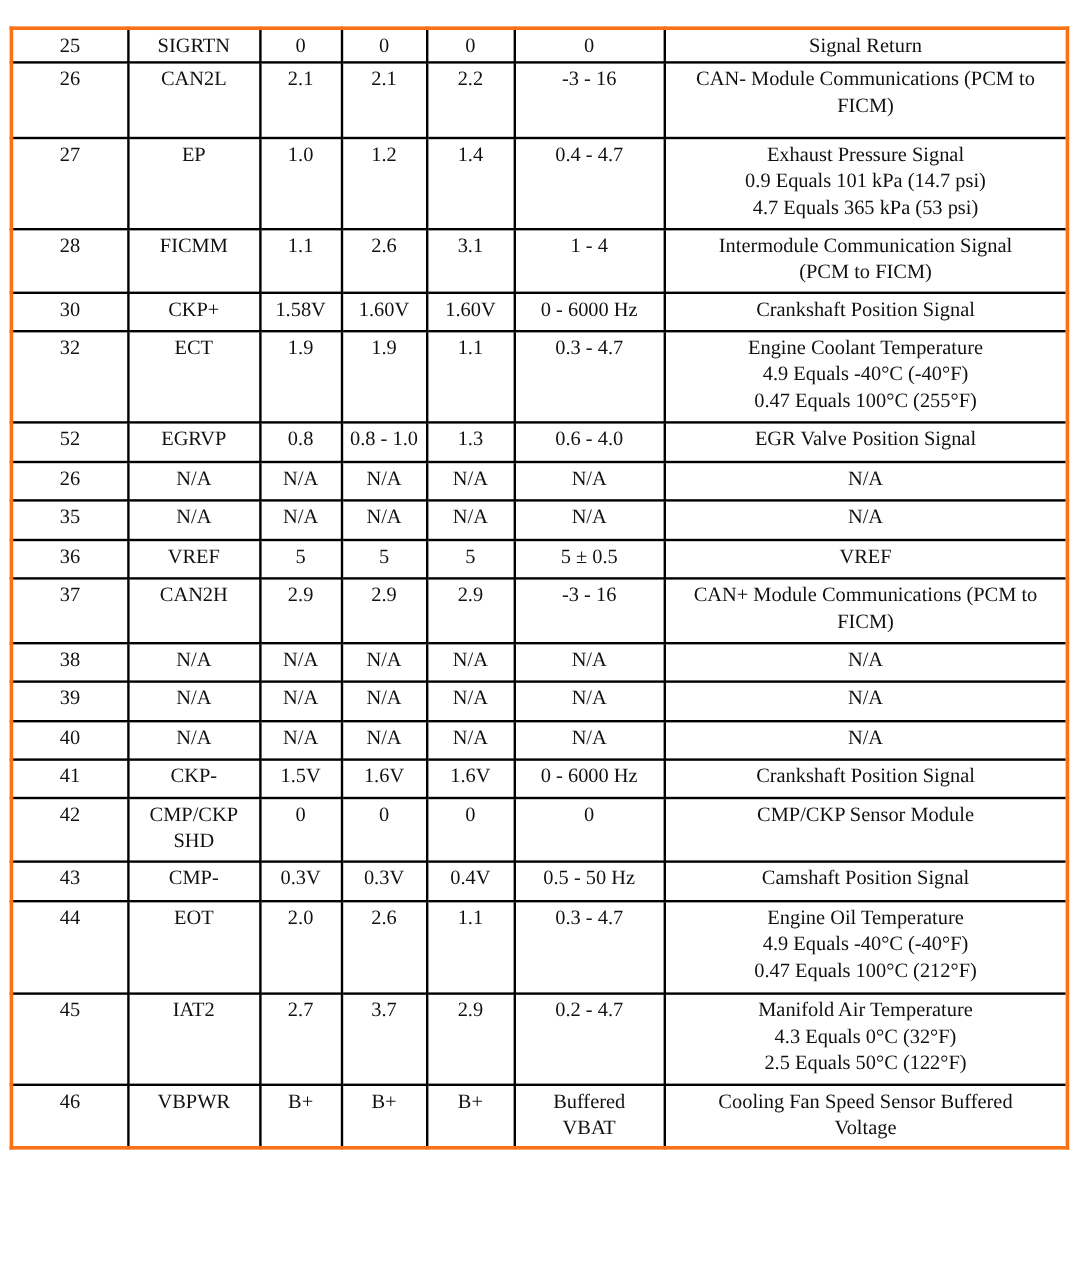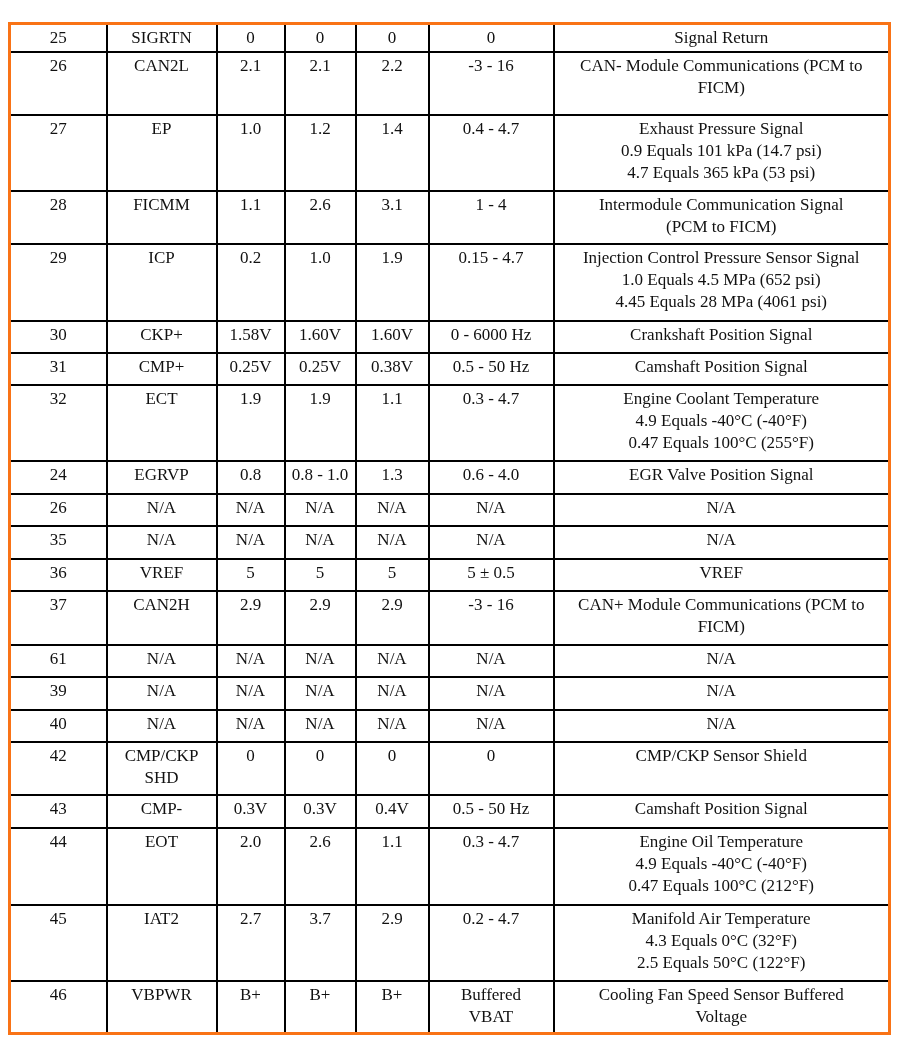--- a/index.html
+++ b/index.html
@@ -85,62 +85,42 @@
         <tr style="height: 53px;">
           <td class="td-center">28</td>
           <td class="td-center">FICMM</td>
           <td class="td-center">1.1</td>
           <td class="td-center">2.6</td>
           <td class="td-center">3.1</td>
           <td class="td-center">1 - 4</td>
           <td class="td-desc">Intermodule Communication Signal
 (PCM to FICM)</td>
         </tr>
-        <tr style="height: 77px;">
-          <td class="td-center">29</td>
-          <td class="td-center">ICP</td>
-          <td class="td-center">0.2</td>
-          <td class="td-center">1.0</td>
-          <td class="td-center">1.9</td>
-          <td class="td-center">0.15 - 4.7</td>
-          <td class="td-desc">Injection Control Pressure Sensor Signal
-1.0 Equals 4.5 MPa (652 psi)
-4.45 Equals 28 MPa (4061 psi)</td>
-        </tr>
         <tr style="height: 32px;">
           <td class="td-center">30</td>
           <td class="td-center">CKP+</td>
           <td class="td-center">1.58V</td>
           <td class="td-center">1.60V</td>
           <td class="td-center">1.60V</td>
           <td class="td-center">0 - 6000 Hz</td>
           <td class="td-desc">Crankshaft Position Signal</td>
-        </tr>
-        <tr style="height: 32px;">
-          <td class="td-center">31</td>
-          <td class="td-center">CMP+</td>
-          <td class="td-center">0.25V</td>
-          <td class="td-center">0.25V</td>
-          <td class="td-center">0.38V</td>
-          <td class="td-center">0.5 - 50 Hz</td>
-          <td class="td-desc">Camshaft Position Signal</td>
         </tr>
         <tr style="height: 76px;">
           <td class="td-center">32</td>
           <td class="td-center">ECT</td>
           <td class="td-center">1.9</td>
           <td class="td-center">1.9</td>
           <td class="td-center">1.1</td>
           <td class="td-center">0.3 - 4.7</td>
           <td class="td-desc">Engine Coolant Temperature
 4.9 Equals -40°C (-40°F)
 0.47 Equals 100°C (255°F)</td>
         </tr>
         <tr style="height: 33px;">
-          <td class="td-center">24</td>
+          <td class="td-center">52</td>
           <td class="td-center">EGRVP</td>
           <td class="td-center">0.8</td>
           <td class="td-center">0.8 - 1.0</td>
           <td class="td-center">1.3</td>
           <td class="td-center">0.6 - 4.0</td>
           <td class="td-desc">EGR Valve Position Signal</td>
         </tr>
         <tr style="height: 32px;">
           <td class="td-center">26</td>
           <td class="td-center">N/A</td>
@@ -172,21 +152,21 @@
           <td class="td-center">37</td>
           <td class="td-center">CAN2H</td>
           <td class="td-center">2.9</td>
           <td class="td-center">2.9</td>
           <td class="td-center">2.9</td>
           <td class="td-center">-3 - 16</td>
           <td class="td-desc">CAN+ Module Communications (PCM to
 FICM)</td>
         </tr>
         <tr style="height: 32px;">
-          <td class="td-center">61</td>
+          <td class="td-center">38</td>
           <td class="td-center">N/A</td>
           <td class="td-center">N/A</td>
           <td class="td-center">N/A</td>
           <td class="td-center">N/A</td>
           <td class="td-center">N/A</td>
           <td class="td-desc">N/A</td>
         </tr>
         <tr style="height: 33px;">
           <td class="td-center">39</td>
           <td class="td-center">N/A</td>
@@ -197,30 +177,39 @@
           <td class="td-desc">N/A</td>
         </tr>
         <tr style="height: 32px; margin-top: 24px;">
           <td class="td-center">40</td>
           <td class="td-center">N/A</td>
           <td class="td-center">N/A</td>
           <td class="td-center">N/A</td>
           <td class="td-center">N/A</td>
           <td class="td-center">N/A</td>
           <td class="td-desc">N/A</td>
+        </tr>
+        <tr style="height: 32px;">
+          <td class="td-center">41</td>
+          <td class="td-center">CKP-</td>
+          <td class="td-center">1.5V</td>
+          <td class="td-center">1.6V</td>
+          <td class="td-center">1.6V</td>
+          <td class="td-center">0 - 6000 Hz</td>
+          <td class="td-desc">Crankshaft Position Signal</td>
         </tr>
         <tr style="height: 53px;">
           <td class="td-center">42</td>
           <td class="td-center">CMP/CKP
 SHD</td>
           <td class="td-center">0</td>
           <td class="td-center">0</td>
           <td class="td-center">0</td>
           <td class="td-center">0</td>
-          <td class="td-desc">CMP/CKP Sensor Shield</td>
+          <td class="td-desc">CMP/CKP Sensor Module</td>
         </tr>
         <tr style="height: 33px;">
           <td class="td-center">43</td>
           <td class="td-center">CMP-</td>
           <td class="td-center">0.3V</td>
           <td class="td-center">0.3V</td>
           <td class="td-center">0.4V</td>
           <td class="td-center">0.5 - 50 Hz</td>
           <td class="td-desc">Camshaft Position Signal</td>
         </tr>

